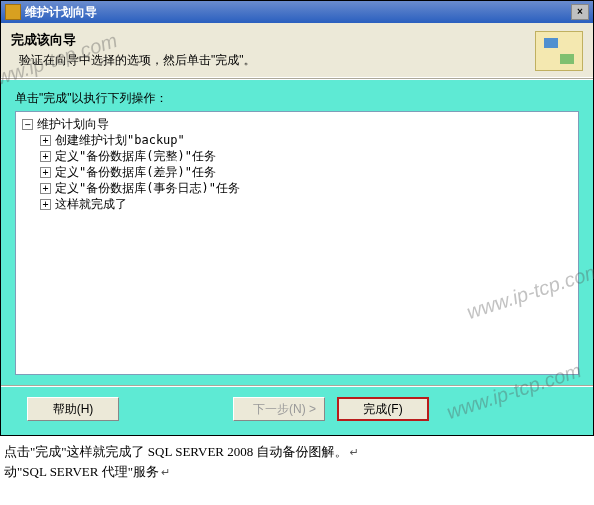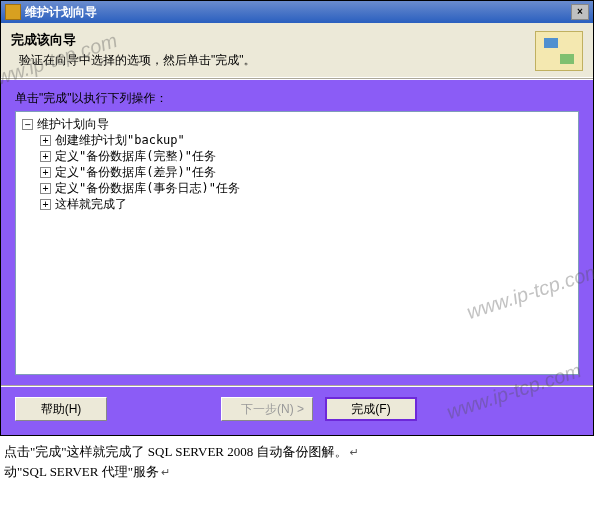--- a/index.html
+++ b/index.html
@@ -8,21 +8,21 @@
   font-size: 12px;
   background: #fff;
   color: #000;
   width: 594px;
   height: 505px;
   position: relative;
   overflow: hidden;
 }
 .dialog {
   border: 1px solid #000;
-  background: #8b5cf6;
+  background: #5eead4;
   position: relative;
 }
 .titlebar {
   background: linear-gradient(#6a8cce, #2a5fbf);
   color: #fff;
   height: 22px;
   display: flex;
   align-items: center;
   padding: 0 4px;
   font-weight: bold;
@@ -94,37 +94,37 @@
   line-height: 9px;
   text-align: center;
   margin-right: 4px;
   background: #fff;
   color: #000;
 }
 .indent1 { padding-left: 18px; }
 .button-bar {
   display: flex;
   gap: 12px;
-  padding: 10px 14px 14px 14px;
+  padding: 10px 14px 14px 26px;
   align-items: center;
 }
 .button-bar .gap { width: 90px; }
 .btn {
   min-width: 92px;
   height: 24px;
   background: #ece9d8;
   border: 1px solid #888;
   border-top-color: #fff;
   border-left-color: #fff;
   font-size: 12px;
   padding: 0 8px;
   cursor: pointer;
 }
 .btn.default {
-  border: 2px solid #6d28d9;
+  border: 2px solid #b91c1c;
 }
 .btn:disabled {
   color: #999;
   cursor: default;
   text-align: right;
 }
 .notes {
   padding: 6px 4px;
   font-size: 13px;
   line-height: 20px;

